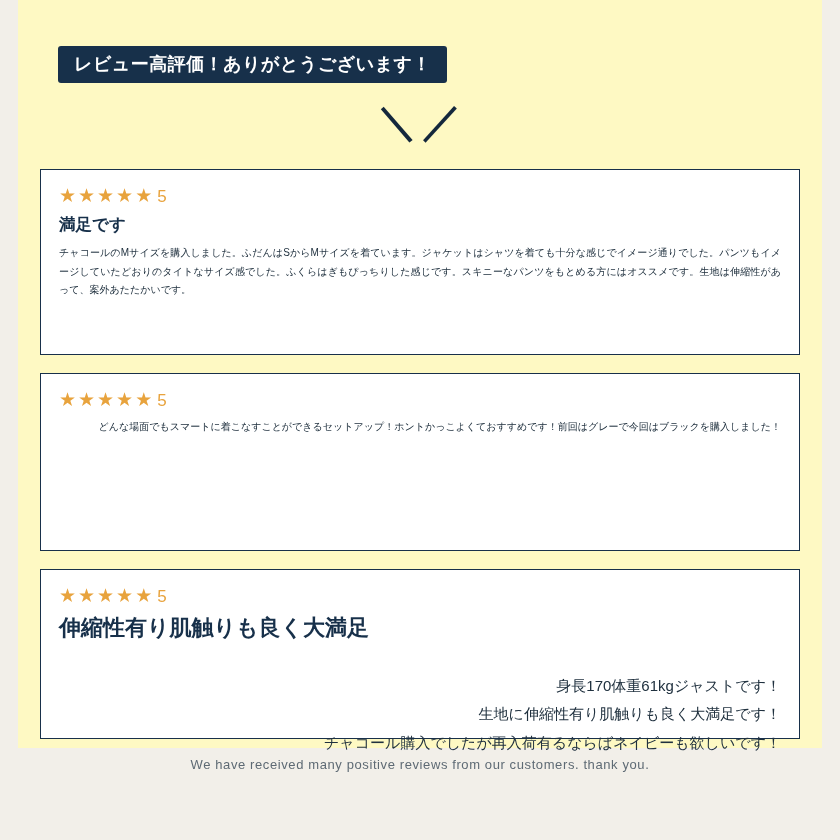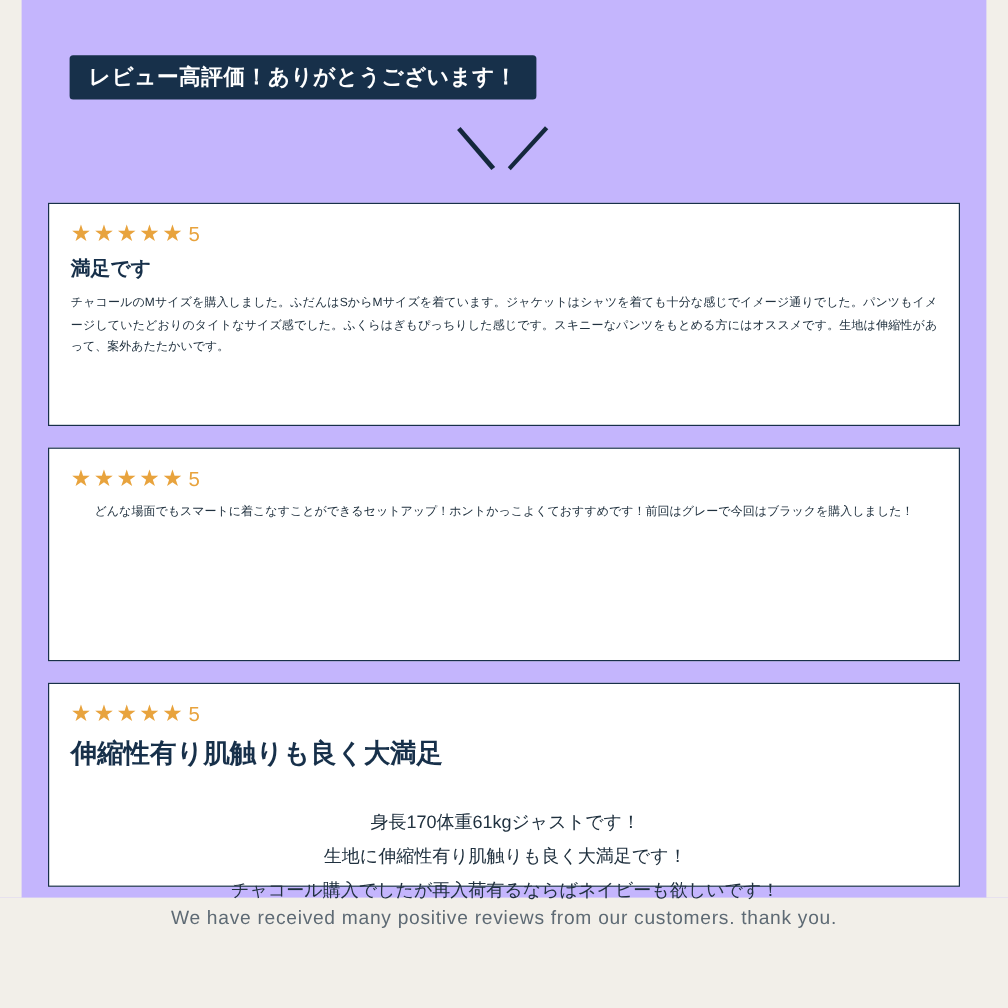--- a/index.html
+++ b/index.html
@@ -11,21 +11,21 @@
     height: 840px;
     background: #f2efe9;
     font-family: "Liberation Sans", sans-serif;
     -webkit-font-smoothing: antialiased;
   }
   .page {
     position: relative;
     width: 840px;
     height: 748px;
     box-sizing: border-box;
-    background: #c4b5fd;
+    background: #fef9c3;
     border-left: 18px solid #f2efe9;
     border-right: 18px solid #f2efe9;
   }
   .inner {
     position: relative;
     width: 100%;
     height: 100%;
     box-sizing: border-box;
     padding: 0 22px;
   }
@@ -108,34 +108,34 @@
   .card.c3 .card-title { font-size: 22px; }
   .card-body {
     color: #20313f;
     font-size: 10px;
     line-height: 1.85;
     text-align: justify;
     text-justify: inter-character;
   }
   .card.c2 .card-body,
   .card.c3 .card-body {
-    text-align: center;
+    text-align: right;
   }
   .card.c3 .card-body {
     font-size: 15px;
     line-height: 1.9;
     padding-left: 2px;
     margin-top: 29px;
   }
 
   
   .footer {
     text-align: center;
     color: #5e6a74;
-    font-size: 16px;
+    font-size: 13px;
     letter-spacing: 0.6px;
     margin-top: 12px;
   }
 </style>
 </head>
 <body>
 
 <div class="page">
   <div class="inner">
 

